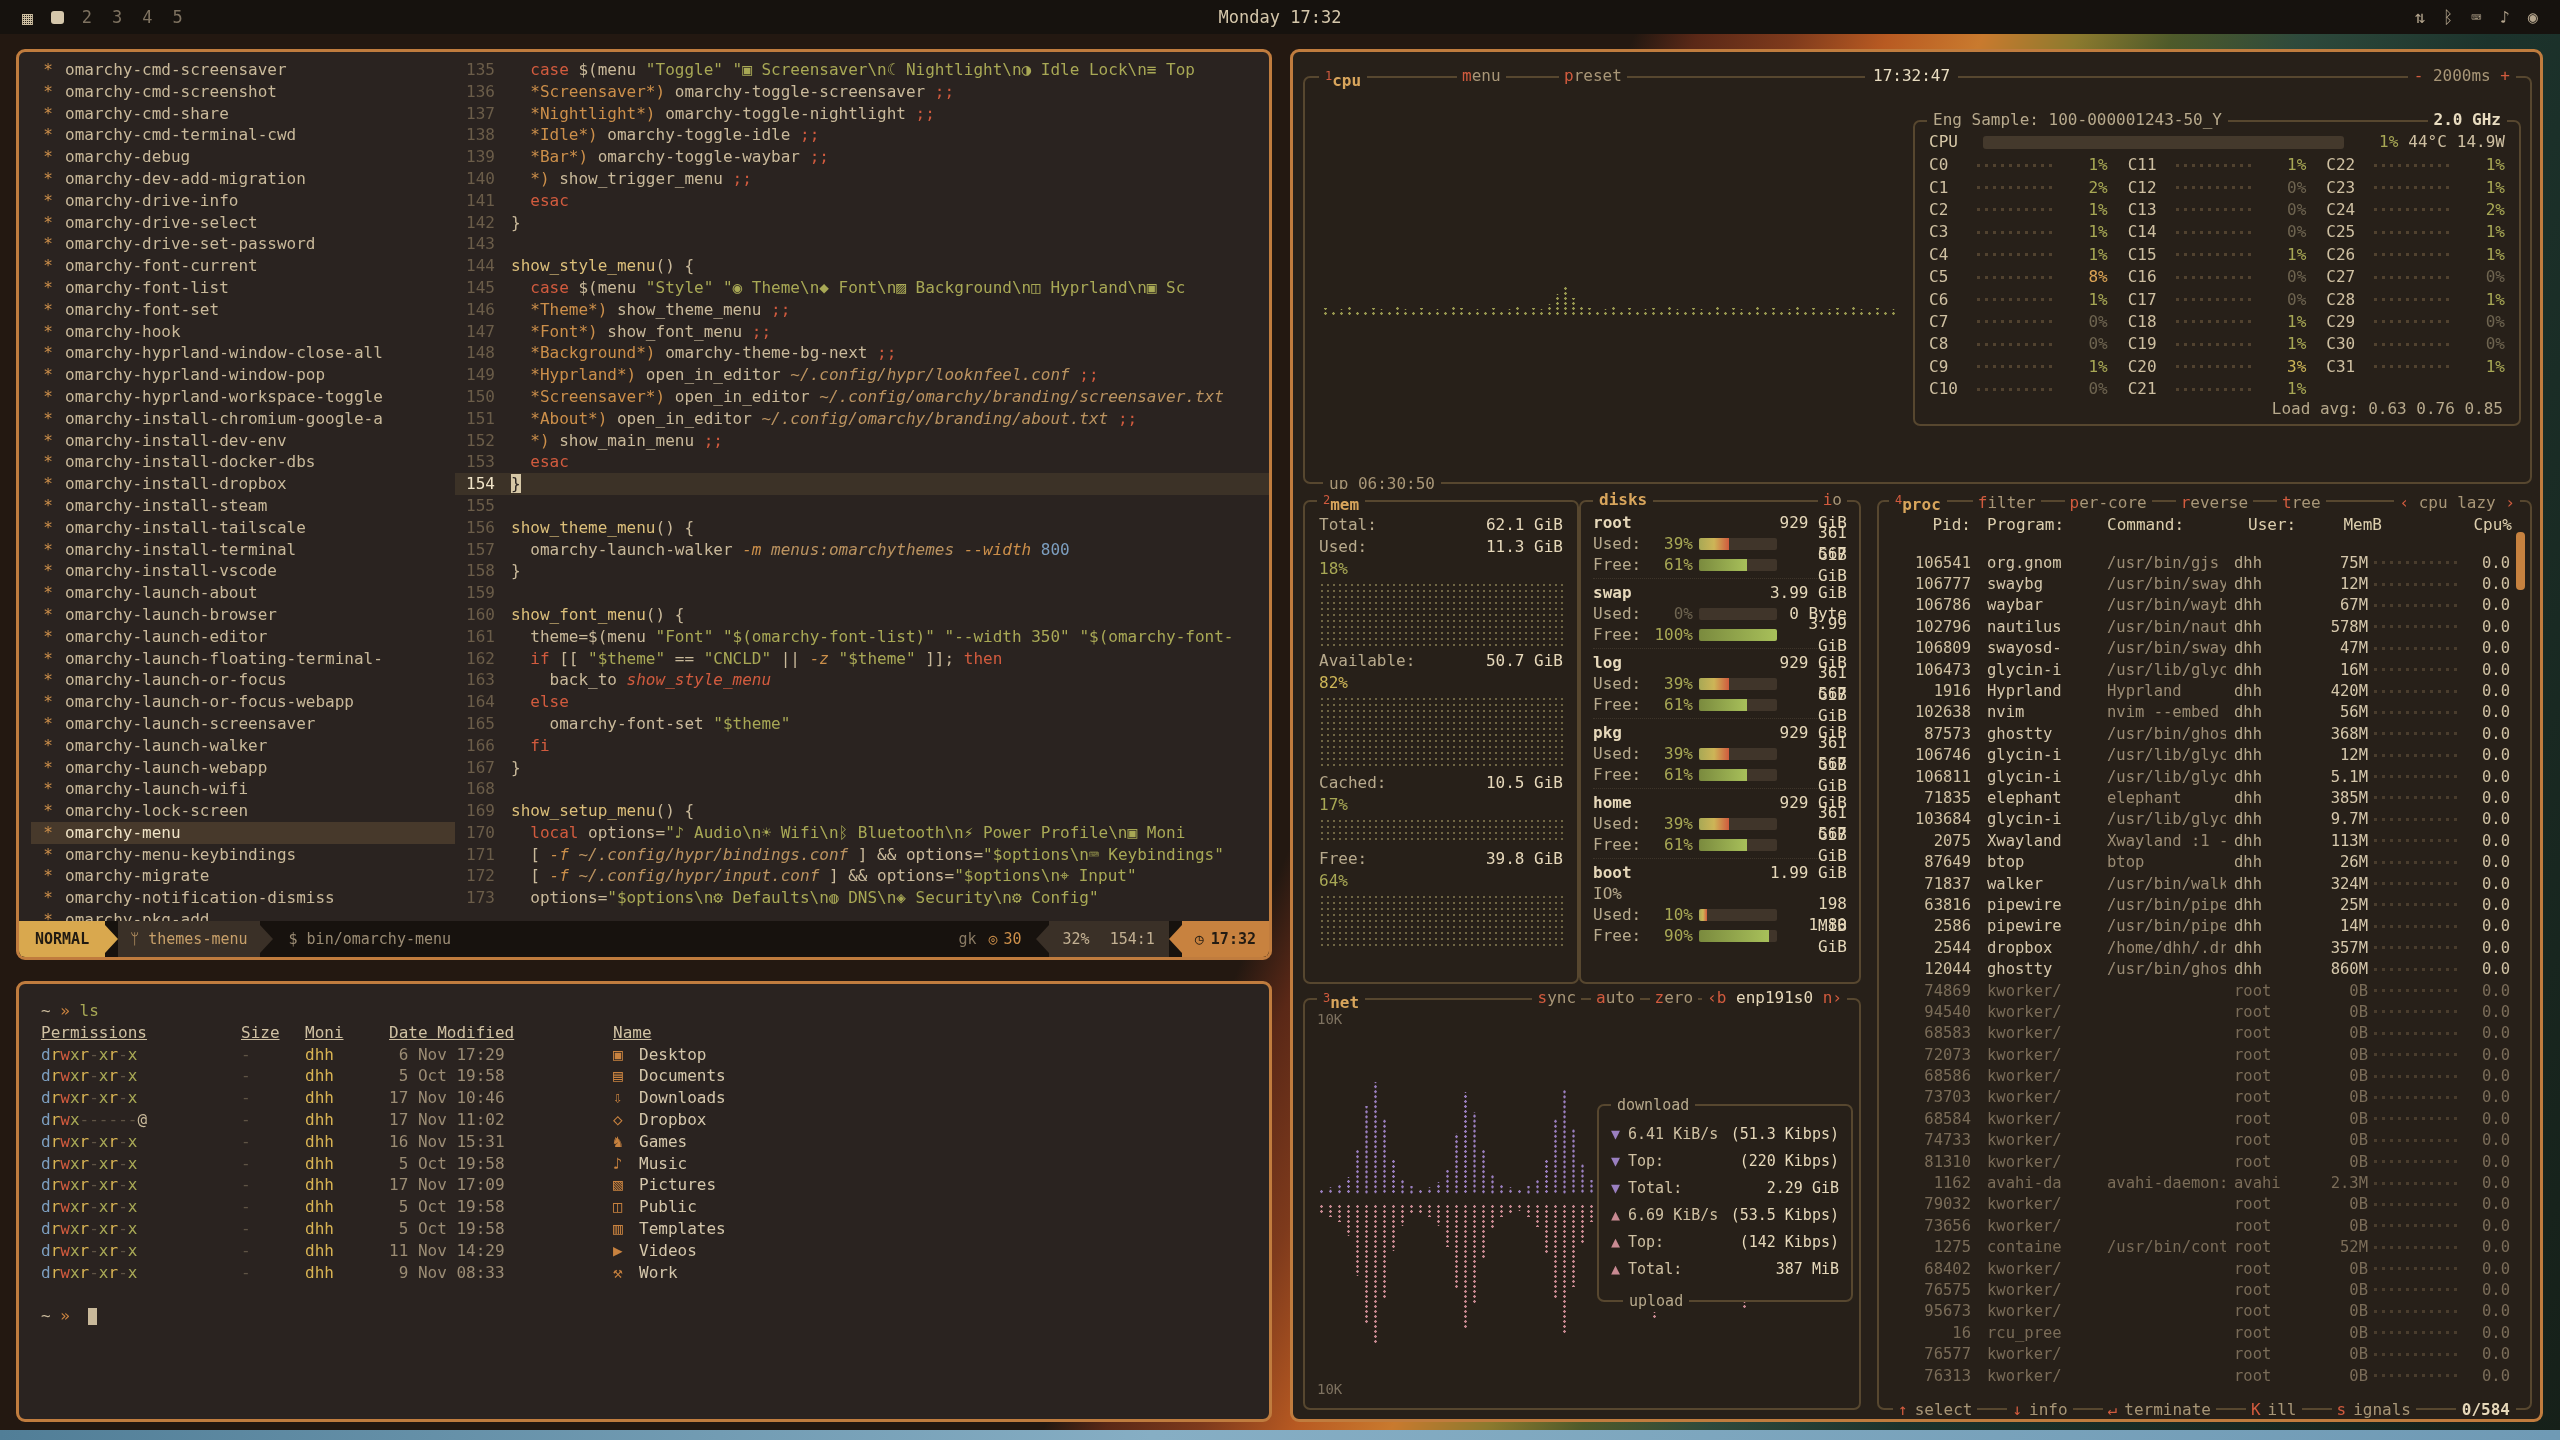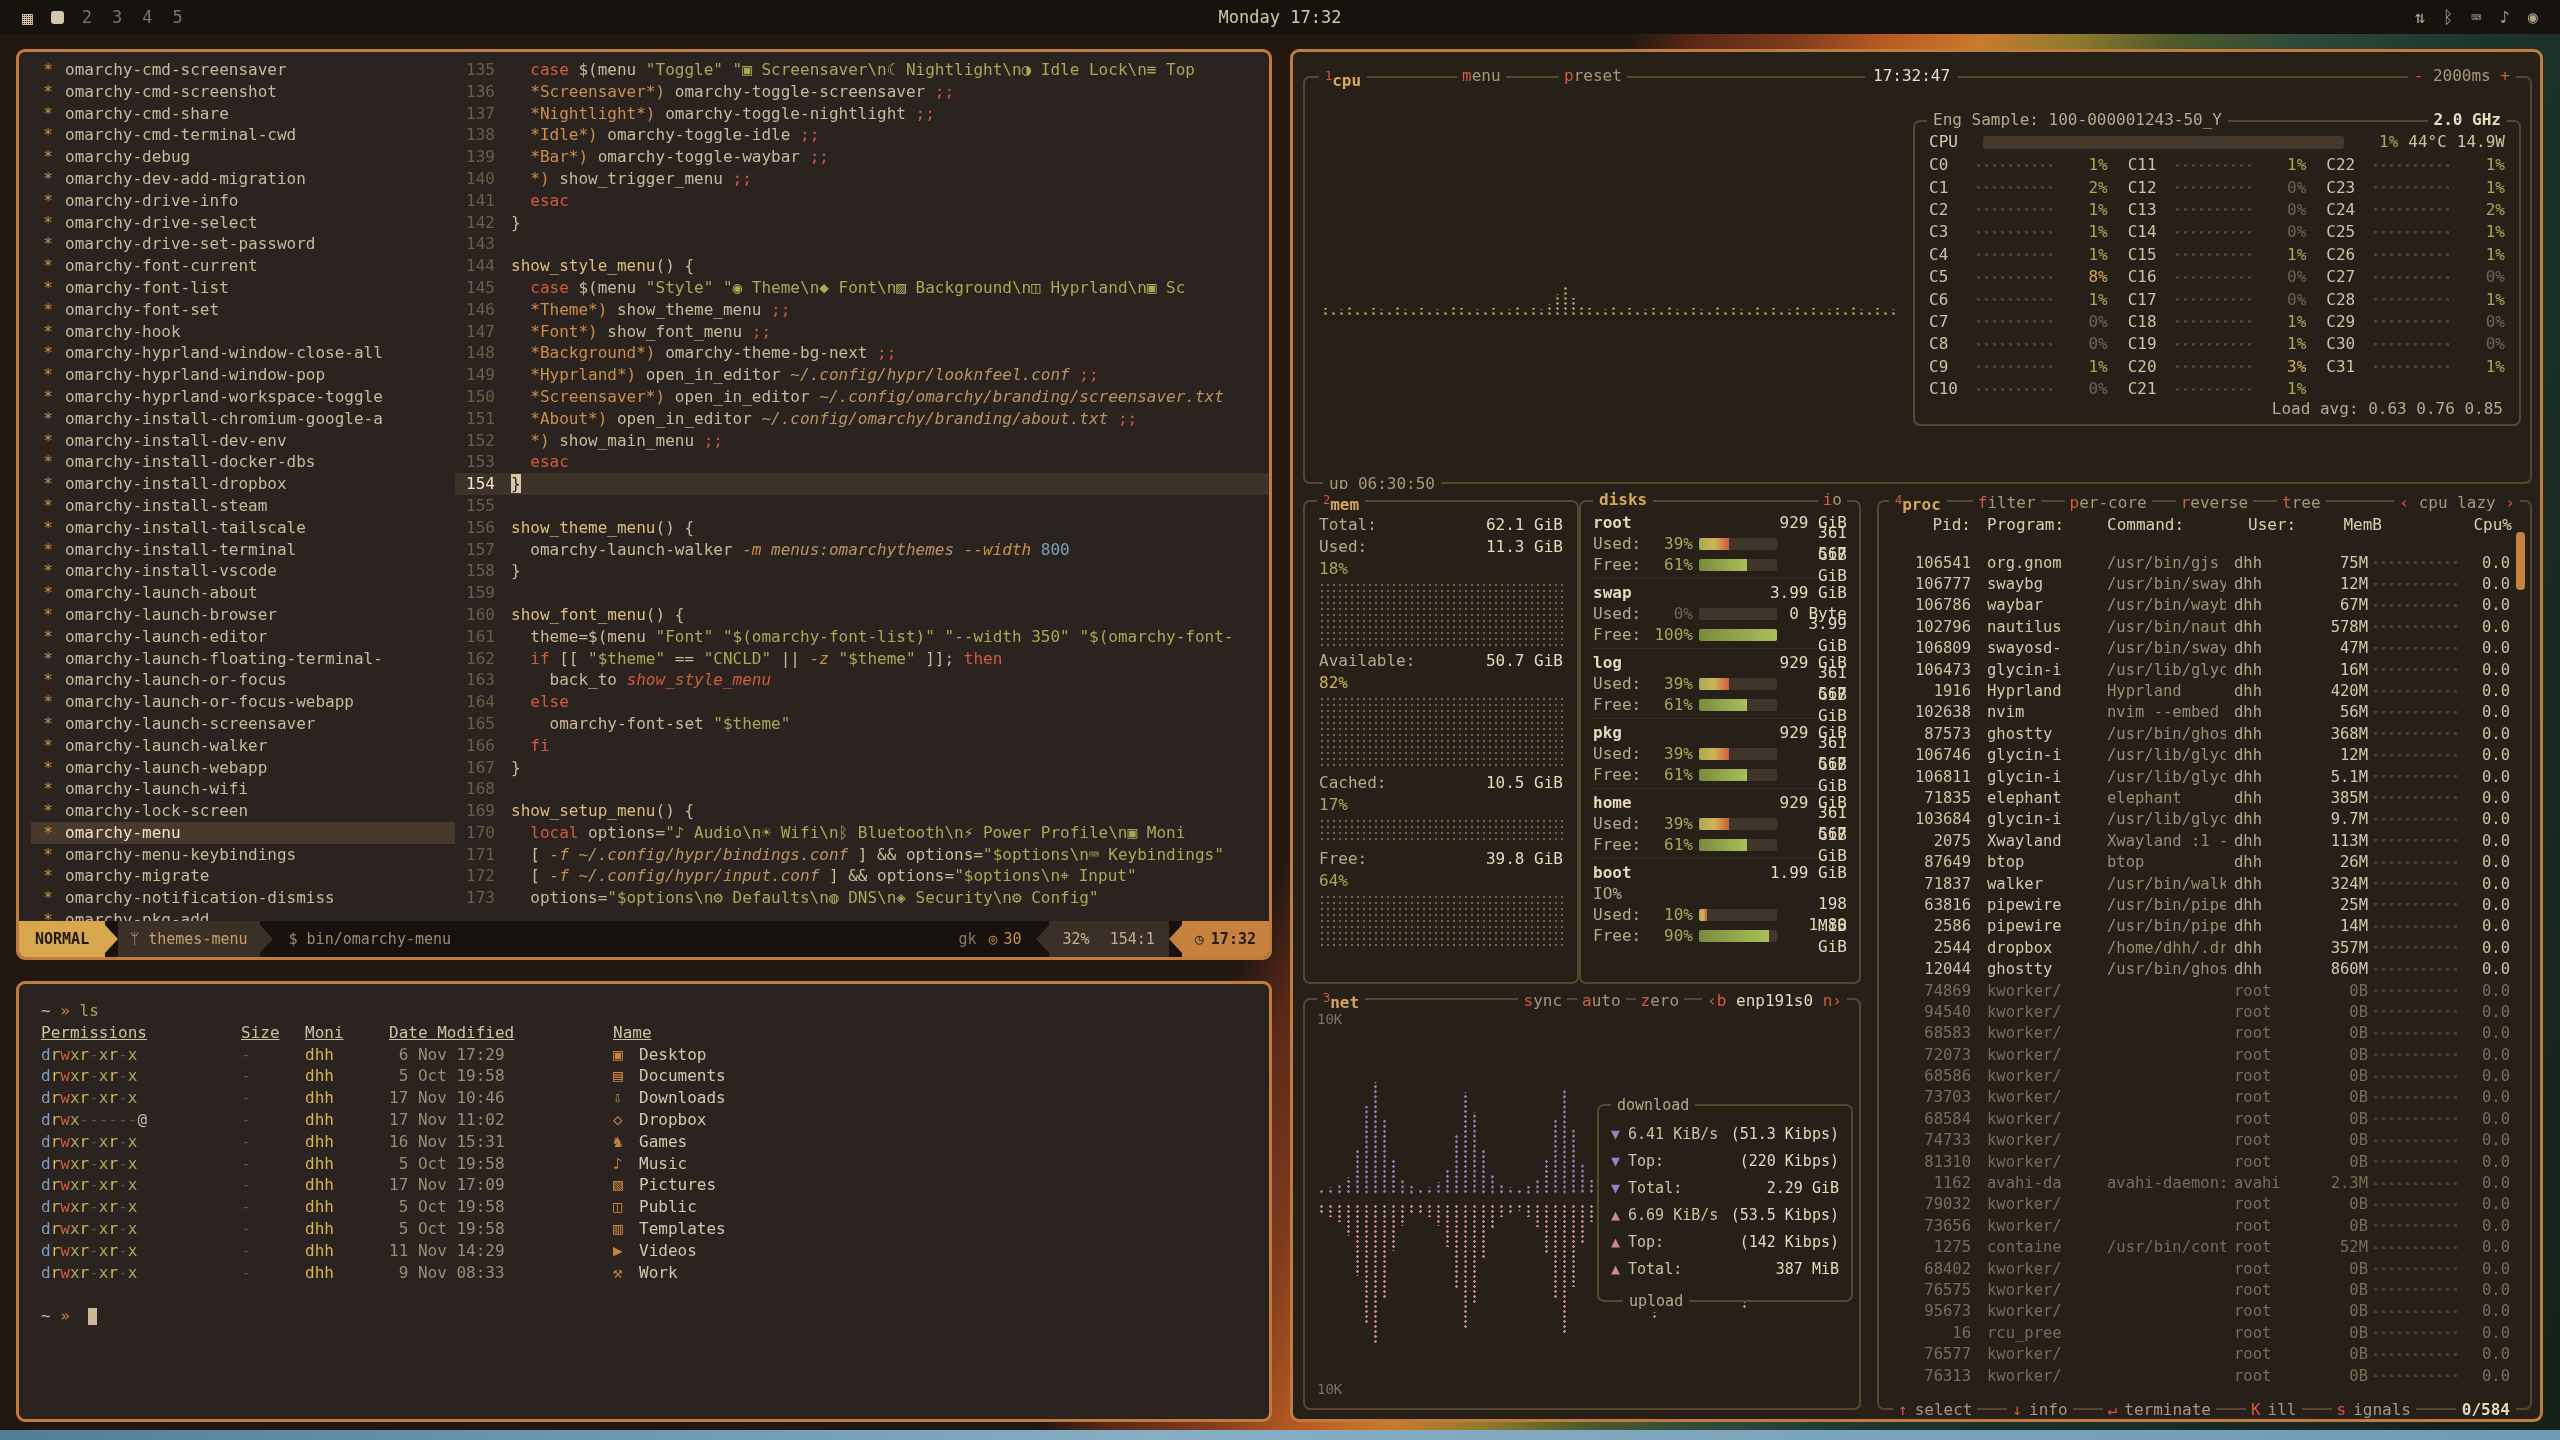--- a/index.html
+++ b/index.html
@@ -134,23 +134,23 @@
   .d-pct{width:42px;text-align:right}
   .meter{width:78px;height:12px;background:#40352a;border-radius:2px;overflow:hidden;display:inline-block}
   .fill{display:block;height:100%}
   .fill.used{background:linear-gradient(90deg,#a8a855,#cdb557,#d25b3e)}
   .fill.free{background:linear-gradient(90deg,#7a8a3e,#a8c05a)}
   .d-val{flex:1;text-align:right;color:#e6d8ba}
   .d-io{color:#b7a98c;height:21px}
   .disk-entry.sep{border-top:1px dotted #3f352a;margin-top:3px;padding-top:3px}
 
   .net-box{left:10px;top:946px;width:558px;height:412px}
-  .net-topbar{position:absolute;top:-13px;left:12px;right:12px;display:flex;align-items:center}
+  .net-topbar{position:absolute;top:-13px;left:12px;right:12px;display:flex;}
   .net-btns{margin-left:auto;display:flex;gap:10px}
-  .net-iface{background:#272019;padding:0 5px;margin-left:18px;color:#a89677}
+  .net-iface{background:#272019;padding:0 5px;margin-left:4px;color:#a89677}
   .net-iface .ifc{color:#e6d8ba}
   .net-scale{position:absolute;color:#7e7260;font-size:14px}
   .ns-top{top:8px;left:12px}.ns-bottom{bottom:8px;left:12px}
   .net-down{position:absolute;left:14px;right:14px;top:16px;height:178px;display:flex;
     align-items:flex-end;gap:4px;overflow:hidden}
   .net-up{position:absolute;left:14px;right:14px;top:204px;height:190px;display:flex;
     align-items:flex-start;gap:4px;overflow:hidden}
   .ncol{width:5px;background-size:5px 5px}
   .ncol.down{background-image:radial-gradient(#9a7fc0 1.1px,transparent 1.5px);background-position:bottom left}
   .ncol.up{background-image:radial-gradient(#c98a92 1.1px,transparent 1.5px);background-position:top left}

